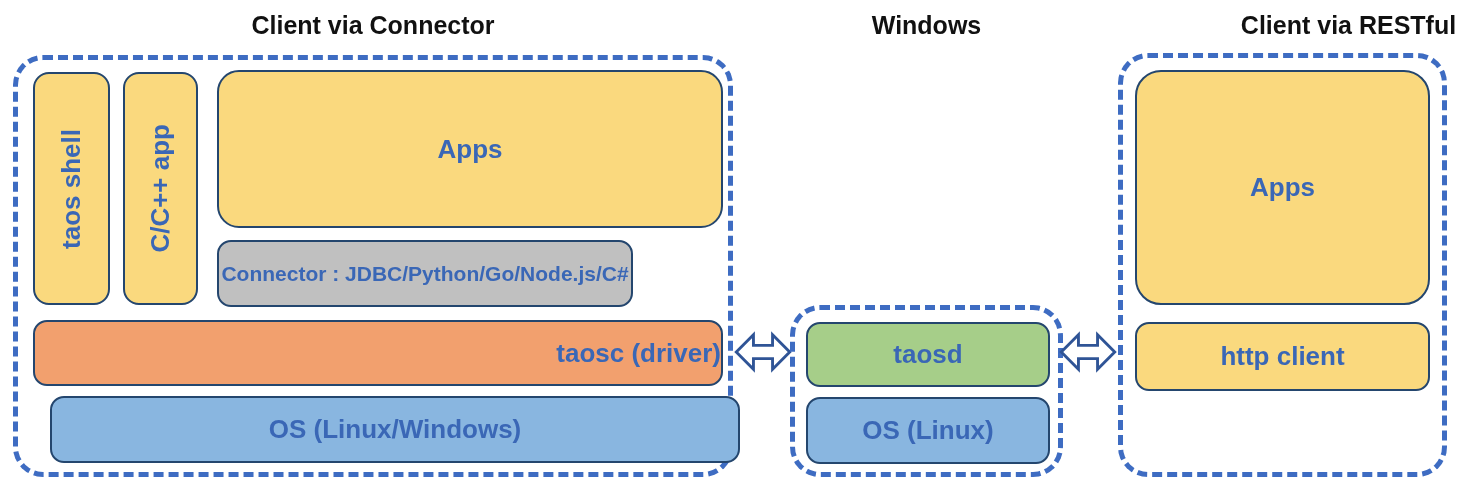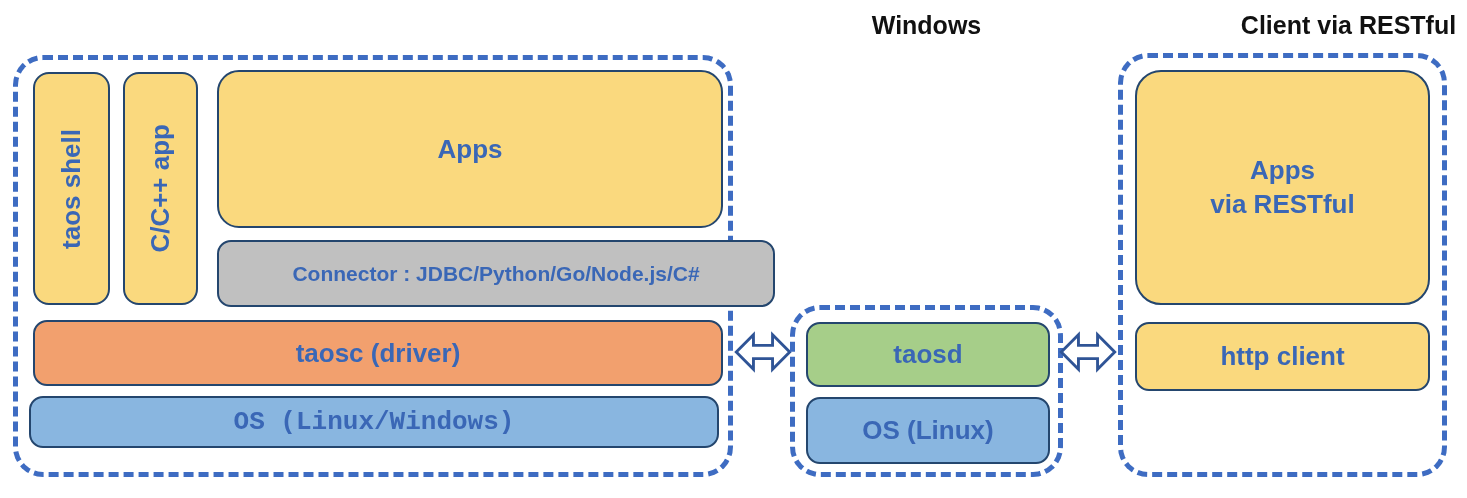--- a/index.html
+++ b/index.html
@@ -49,31 +49,31 @@
     display: flex;
     align-items: center;
     justify-content: center;
     color: var(--label_blue);
     font-weight: bold;
     font-size: 26px;
     text-align: center;
   }
   .fill-yellow { background: var(--yellow); }
   .fill-gray   { background: var(--gray); }
-  .fill-orange { background: var(--orange); }
+  .fill-orange { background: var(--orange); justify-content: flex-end; }
   .fill-blue   { background: var(--blue); }
   .fill-green  { background: var(--green); justify-content: center; }
 
   
   .taos-shell { left: 15px;  top: 12px;  width: 77px;  height: 233px; border-radius: 16px; }
   .cpp-app    { left: 105px; top: 12px;  width: 75px;  height: 233px; border-radius: 16px; }
   .apps       { left: 199px; top: 10px;  width: 506px; height: 158px; border-radius: 22px; }
-  .connector  { left: 199px; top: 180px; width: 558px; height: 67px;  font-size: 21px; }
+  .connector  { left: 199px; top: 180px; width: 416px; height: 67px;  font-size: 21px; }
   .taosc      { left: 15px;  top: 260px; width: 690px; height: 66px; }
-  .os-left    { left: 11px;  top: 336px; width: 690px; height: 52px; font-family: Liberation Mono, monospace; }
+  .os-left    { left: 32px;  top: 336px; width: 690px; height: 67px; }
 
   
   .taosd    { left: 11px; top: 12px; width: 244px; height: 65px; }
   .os-linux { left: 11px; top: 87px; width: 244px; height: 67px; }
 
   
   .apps-restful { left: 12px; top: 12px;  width: 295px; height: 235px; border-radius: 26px; line-height: 1.3; }
   .http-client  { left: 12px; top: 264px; width: 295px; height: 69px; }
   .os-any       { left: 12px; top: 339px; width: 295px; height: 61px; }
 
@@ -96,20 +96,21 @@
     stroke: var(--arrow_stroke);
     stroke-width: 3;
     stroke-linejoin: miter;
   }
 </style>
 </head>
 <body>
 
 <div class="canvas">
 
+  <div class="section-title t1">Client via Connector</div>
   <div class="section-title t2">Windows</div>
   <div class="section-title t3">Client via RESTful</div>
 
   <div class="group g-left">
     <div class="box fill-yellow taos-shell">
       <span class="vtext">taos shell</span>
     </div>
     <div class="box fill-yellow cpp-app">
       <span class="vtext">C/C++ app</span>
     </div>
@@ -141,21 +142,20 @@
   </div>
 
   <svg class="arrow arrow-right" viewBox="0 0 60 44" aria-hidden="true">
     <polygon points="2,22 20,4 20,15 40,15 40,4 58,22 40,40 40,29 20,29 20,40"></polygon>
   </svg>
 
   <div class="group g-right">
     <div class="box fill-yellow apps-restful two-line">
       <div>
         <span>Apps</span>
-        <span>via RESTful</span>
       </div>
     </div>
     <div class="box fill-yellow http-client">
       <span>http client</span>
     </div>
   </div>
 
 </div>
 
 </body></html>

